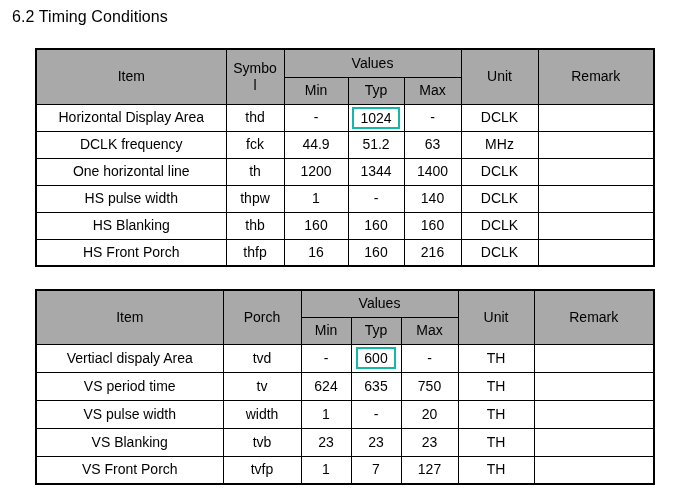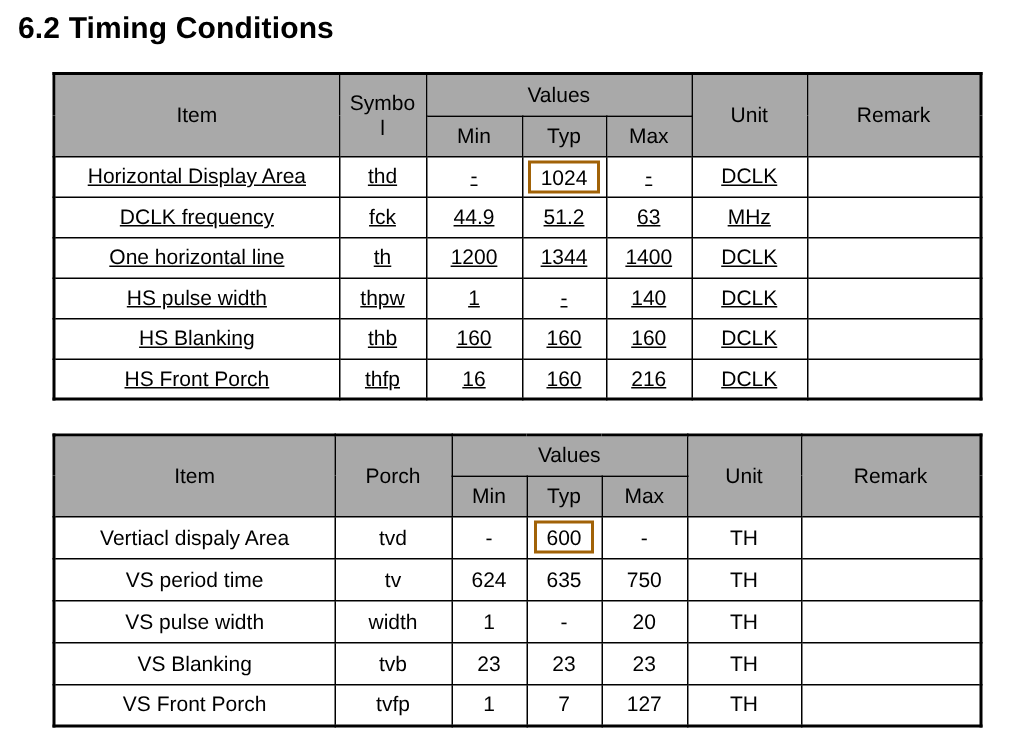--- a/index.html
+++ b/index.html
@@ -7,22 +7,22 @@
   body {
     width: 688px; height: 499px;
     font-family: "Liberation Sans", "DejaVu Sans", sans-serif;
     color: #000;
     position: relative;
     overflow: hidden;
   }
   .heading {
     position: absolute;
     left: 12px; top: 8px;
-    font-size: 20px;
-    font-weight: bold;
+    font-size: 16px;
+    font-weight: normal;
     letter-spacing: 0.1px;
   }
   table.timing {
     position: absolute;
     left: 35px;
     border-collapse: collapse;
     table-layout: fixed;
     width: 618px;
     border: 2px solid #000;
   }
@@ -37,27 +37,27 @@
     overflow: hidden;
   }
   table.timing th {
     background: #a9a9a9;
     white-space: pre-line;
   }
   #table-h { top: 48px; }
   #table-v { top: 289px; }
   #table-h thead tr.hrow1 { height: 28px; }
   #table-h thead tr.hrow2 { height: 27px; }
-  #table-h tbody tr { height: 27px; text-decoration: underline; }
+  #table-h tbody tr { height: 27px; }
   #table-v thead tr.hrow1 { height: 27px; }
   #table-v thead tr.hrow2 { height: 27px; }
   #table-v tbody tr { height: 28px; }
   .redbox {
     display: inline-block;
-    border: 2px solid #a16207;
+    border: 2px solid #14b8a6;
     padding: 0 6px;
     line-height: 18px;
     min-width: 30px;
     text-align: right;
   }
 </style>
 </head>
 <body>
 
 <div class="heading">6.2 Timing Conditions</div>

